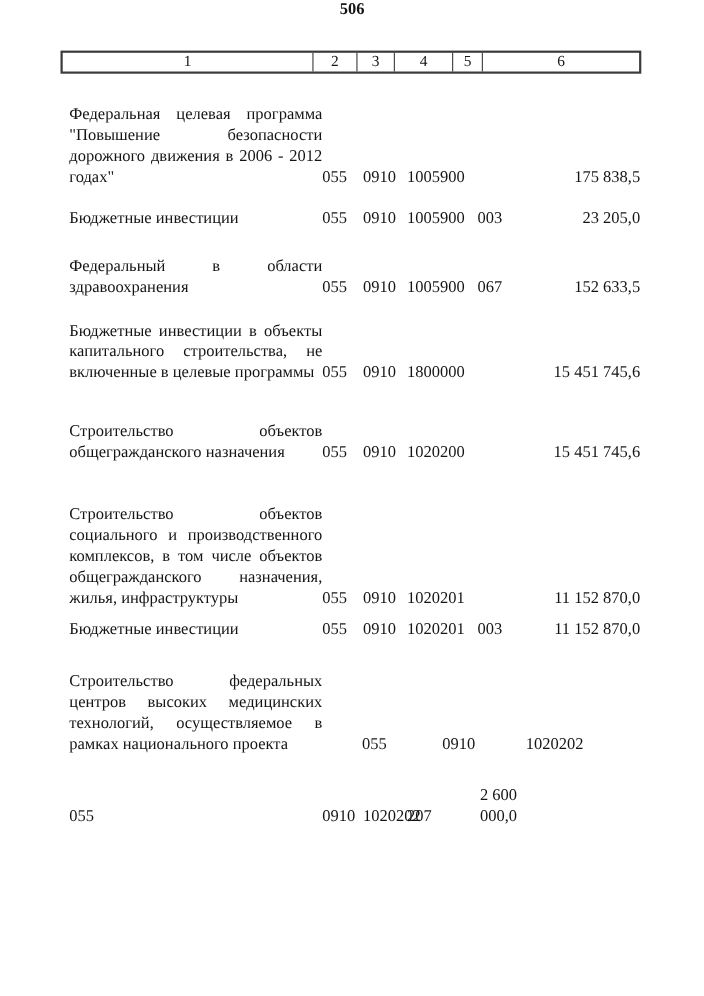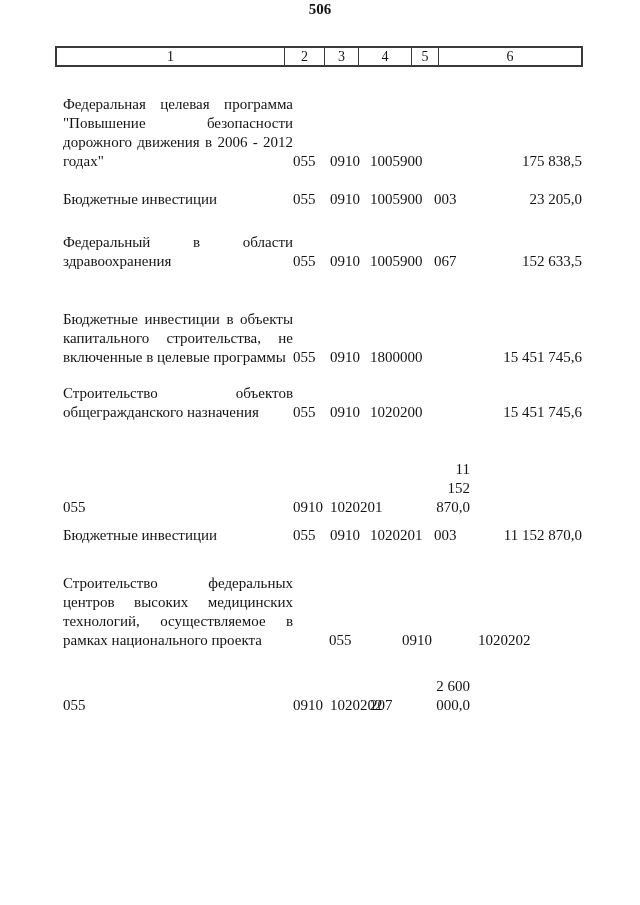--- a/index.html
+++ b/index.html
@@ -61,22 +61,22 @@
     text-align: justify;
     padding-right: 0;
   }
   .row .code { }
   .row .amount { text-align: right; }
 
   
   .row:nth-child(1) { margin-top: 28px; }
   .row:nth-child(2) { margin-top: 19px; }
   .row:nth-child(3) { margin-top: 24px; }
-  .row:nth-child(4) { margin-top: 39px; }
-  .row:nth-child(5) { margin-top: 17px; }
+  .row:nth-child(4) { margin-top: 21px; }
+  .row:nth-child(5) { margin-top: 34px; }
   .row:nth-child(6) { margin-top: 38px; }
   .row:nth-child(7) { margin-top: 9px; }
   .row:nth-child(8) { margin-top: 29px; gap: 36px; }
   .row:nth-child(9) { margin-top: 27px; }
 </style>
 </head>
 <body>
 
 <div class="sheet">
 
@@ -131,20 +131,21 @@
   <div class="row">
     <div class="desc">Строительство объектов общегражданского назначения</div>
     <div class="code">055</div>
     <div class="code">0910</div>
     <div class="code">1020200</div>
     <div class="code"></div>
     <div class="amount">15 451 745,6</div>
   </div>
 
   <div class="row">
+    <div class="desc">Строительство объектов социального и производственного комплексов, в том числе объектов общегражданского назначения, жилья, инфраструктуры</div>
     <div class="code">055</div>
     <div class="code">0910</div>
     <div class="code">1020201</div>
     <div class="code"></div>
     <div class="amount">11 152 870,0</div>
   </div>
 
   <div class="row">
     <div class="desc">Бюджетные инвестиции</div>
     <div class="code">055</div>

